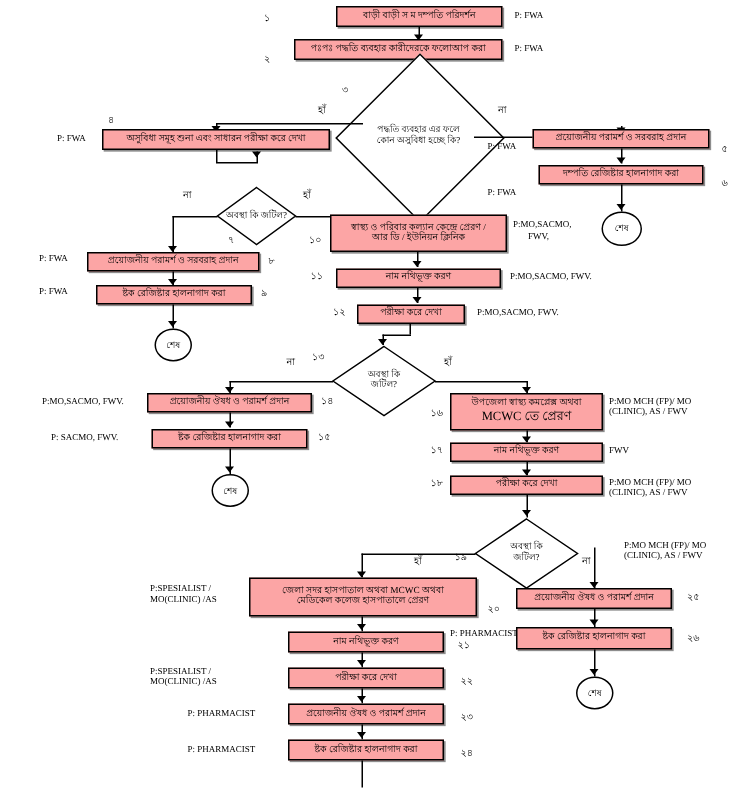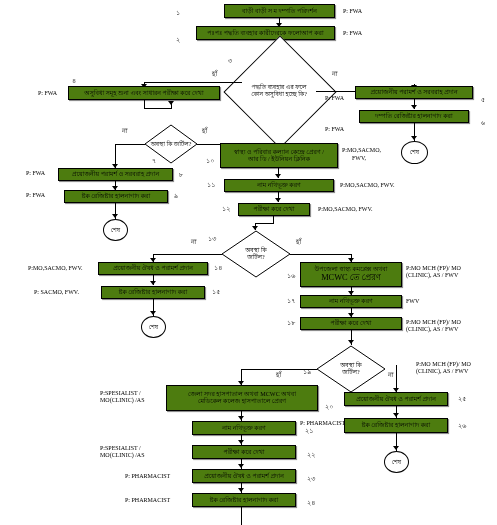--- a/index.html
+++ b/index.html
@@ -6,21 +6,21 @@
   body{
     width:497px;height:525px;position:relative;overflow:hidden;
     font-family:"Liberation Serif","DejaVu Serif",serif;
     color:#000;
   }
   #stage{position:absolute;left:0;top:0;width:497px;height:525px;}
 
   
   .box{
     position:absolute;box-sizing:border-box;
-    border:1px solid #000;background:#4d7c0f;
+    border:1px solid #000;background:#fca5a5;
     display:flex;align-items:center;justify-content:center;
     text-align:center;line-height:1.12;
     font-size:6.2px;padding:1px 2px;
     box-shadow:1.1px 1.1px 0 0 #8d8d8d;
   }
   .box .l2{display:block;}
 
   
   .dia{position:absolute;box-sizing:border-box;}
   .dia .shape{

